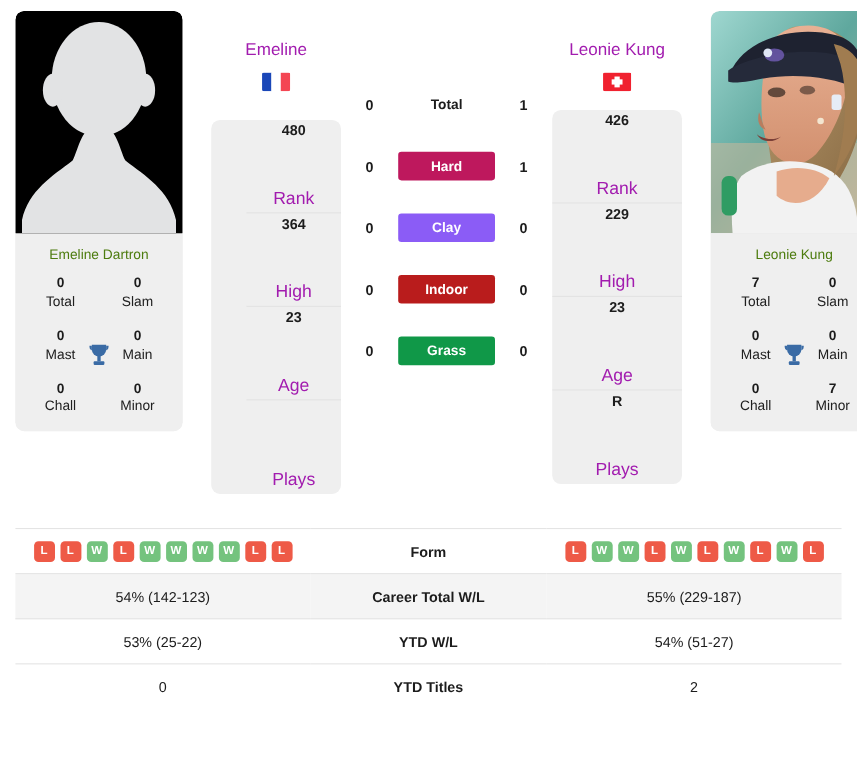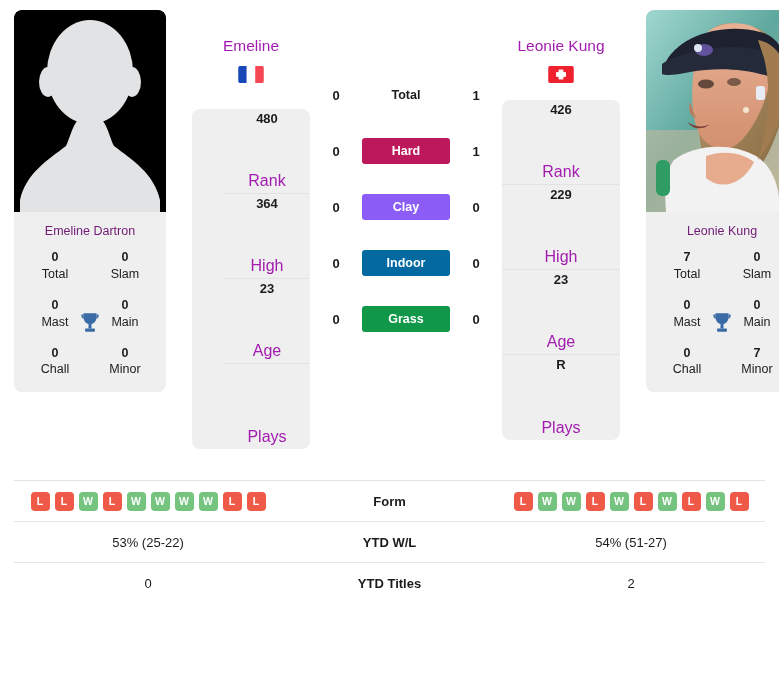--- a/index.html
+++ b/index.html
@@ -35,21 +35,21 @@
     border-radius: 8px 8px 0 0;
     overflow: hidden;
     position: relative;
   }
   .photo.placeholder { background: #000000; }
   .silhouette { position: absolute; left: 0; top: 0; width: 100%; height: 100%; }
   .photo-name {
     text-align: center;
     font-size: 12.5px;
     padding: 12px 4px 11px 4px;
-    color: #701a75;
+    color: #4d7c0f;
     background: #efefef;
   }
   .trophy-grid {
     background: #efefef;
     border-radius: 0 0 8px 8px;
     padding: 0 6px 14px 6px;
     display: grid;
     grid-template-columns: 1fr 1fr;
     row-gap: 14px;
     position: relative;
@@ -264,21 +264,21 @@
         <span class="pill" style="background:#be185d">Hard</span>
         <span class="sval">1</span>
       </div>
       <div class="srow">
         <span class="sval">0</span>
         <span class="pill" style="background:#8b5cf6">Clay</span>
         <span class="sval">0</span>
       </div>
       <div class="srow">
         <span class="sval">0</span>
-        <span class="pill" style="background:#0369a1">Indoor</span>
+        <span class="pill" style="background:#b91c1c">Indoor</span>
         <span class="sval">0</span>
       </div>
       <div class="srow">
         <span class="sval">0</span>
         <span class="pill" style="background:#109848">Grass</span>
         <span class="sval">0</span>
       </div>
     </div>
 
     <div class="info-col right" style="margin-top:0;">
@@ -413,20 +413,25 @@
               <span class="badge L">L</span>
               <span class="badge W">W</span>
               <span class="badge L">L</span>
               <span class="badge W">W</span>
               <span class="badge L">L</span>
               <span class="badge W">W</span>
               <span class="badge L">L</span>
             </div>
         </td>
       </tr>
+      <tr class="shade">
+        <td class="side">54% (142-123)</td>
+        <td class="mid">Career Total W/L</td>
+        <td class="side">55% (229-187)</td>
+      </tr>
       <tr>
         <td class="side">53% (25-22)</td>
         <td class="mid">YTD W/L</td>
         <td class="side">54% (51-27)</td>
       </tr>
       <tr>
         <td class="side">0</td>
         <td class="mid">YTD Titles</td>
         <td class="side">2</td>
       </tr>

